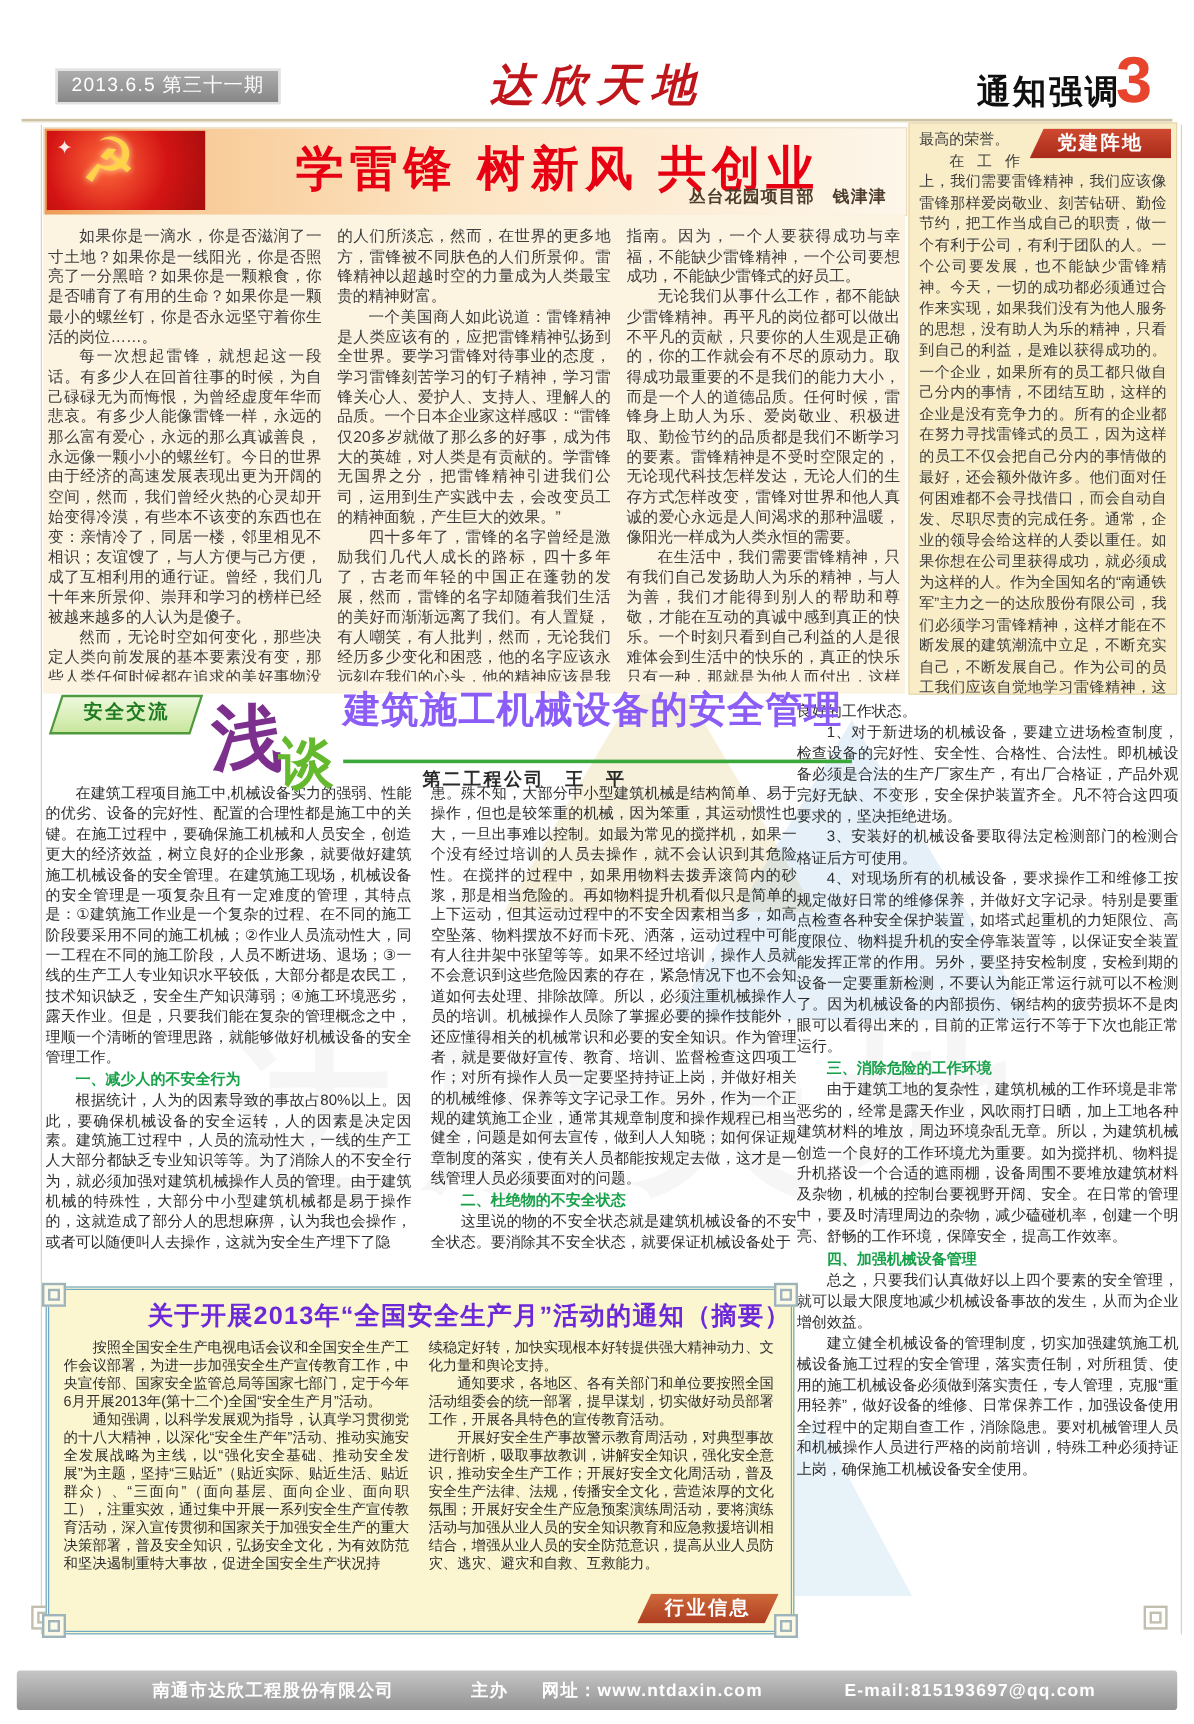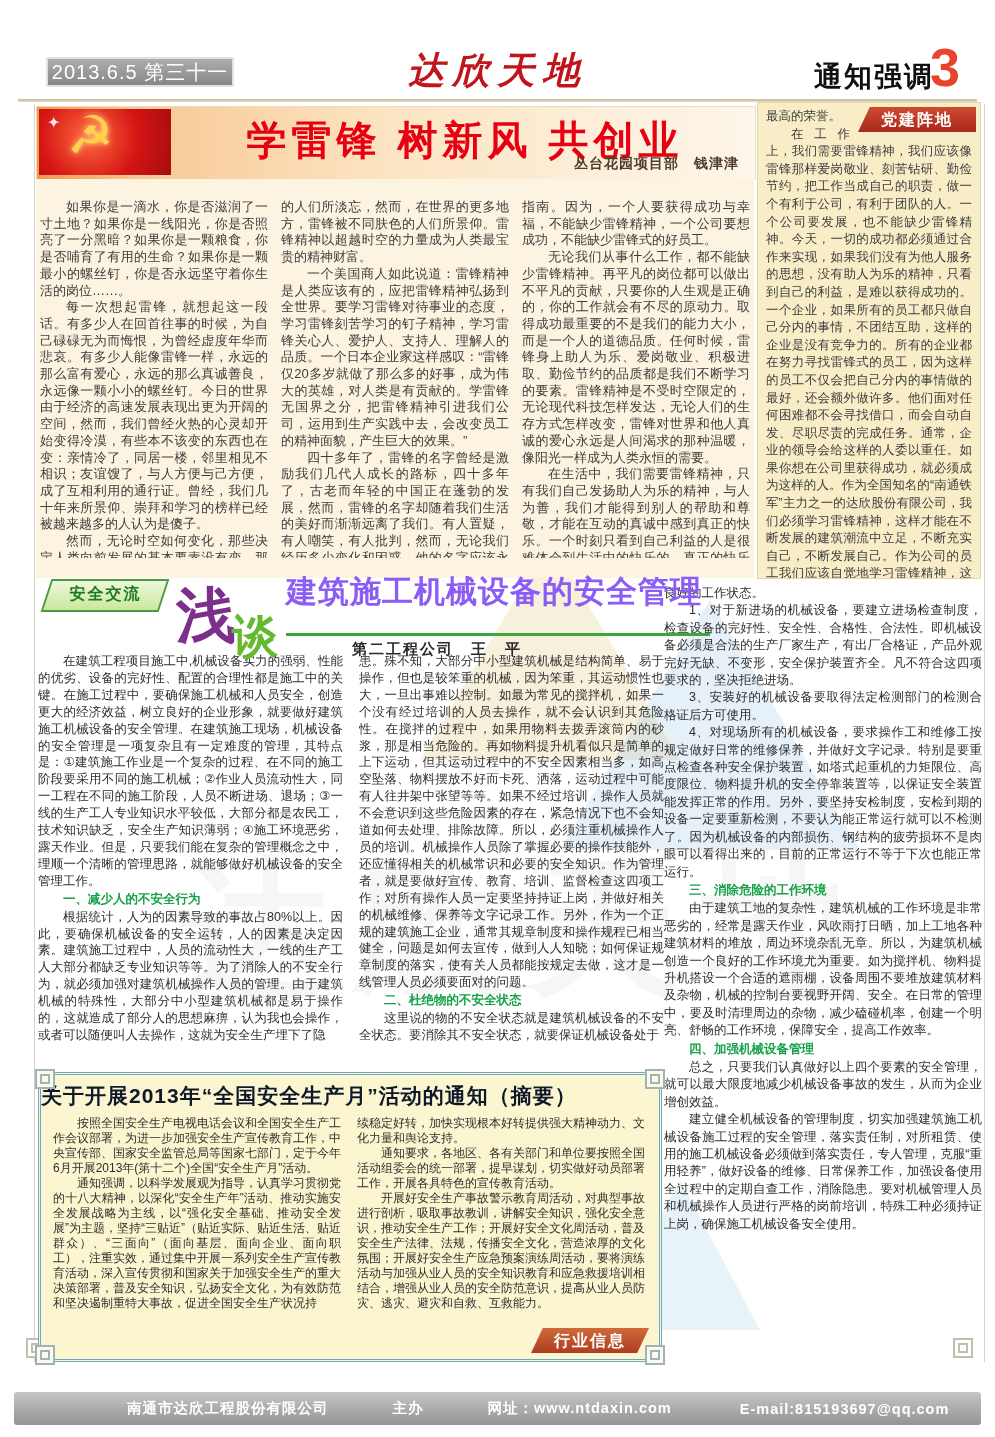--- a/index.html
+++ b/index.html
@@ -4,41 +4,41 @@
 <style>
   html,body{margin:0;padding:0;background:#ffffff;}
   #page{position:relative;width:995px;height:1437px;background:#ffffff;overflow:hidden;
         font-family:"Liberation Sans","DejaVu Sans",sans-serif;color:#333;}
   
   .frame-line{position:absolute;background:#d6d2c4;}
   .lattice{position:absolute;width:16px;height:16px;border:2px solid #c2bfae;background:#fff;}
   .lattice::after{content:"";position:absolute;left:3px;top:3px;width:6px;height:6px;border:2px solid #c2bfae;}
   
   .date-box{position:absolute;left:46px;top:57px;width:184px;height:26px;line-height:26px;text-align:center;
-            color:#fff;font-size:20px;letter-spacing:1px;background:linear-gradient(#adadad,#878787);
+            color:#fff;font-size:16px;letter-spacing:1px;background:linear-gradient(#adadad,#878787);
             border:2px solid #e2e2e2;}
   .masthead{position:absolute;left:50%;top:46px;transform:translateX(-50%);font-family:"DejaVu Serif",serif;
             font-style:italic;font-weight:bold;font-size:37px;color:#c0161b;letter-spacing:8px;white-space:nowrap;}
   .section-title{position:absolute;left:814px;top:58px;font-size:28px;font-weight:bold;color:#101010;letter-spacing:2px;}
   .page-no{position:absolute;left:930px;top:36px;font-size:54px;font-weight:bold;color:#e8432c;}
   .header-rule{position:absolute;left:18px;top:99px;width:959px;border-top:2px solid #cfc3a6;border-bottom:1px solid #e4dcc8;}
   
   .a1-banner{position:absolute;left:36px;top:106px;width:718px;height:72px;
              background:linear-gradient(90deg,#ef9a52 0%,#f8c893 14%,#fce4c2 48%,#fdf6ea 100%);
              border:1px solid #ecdcc4;}
   .emblem{position:absolute;left:2px;top:2px;width:132px;height:66px;
           background:radial-gradient(circle at 38% 42%,#ff6a3c 0%,#d41414 55%,#a50d0d 100%);overflow:hidden;}
   .emblem .sickle{position:absolute;left:28px;top:-4px;font-size:52px;color:#ffd24a;text-shadow:0 0 6px #ffec9a;}
   .emblem .spark{position:absolute;left:8px;top:4px;font-size:16px;color:#fff;opacity:.9;}
   .a1-title{position:absolute;left:150px;top:6px;width:556px;text-align:center;font-size:40px;font-weight:900;
             color:#e60012;letter-spacing:5px;white-space:nowrap;}
   .a1-byline{position:absolute;right:16px;top:48px;font-size:14px;font-weight:bold;color:#4e3d2c;letter-spacing:1px;}
   
   .a1-body{position:absolute;left:36px;top:179px;width:718px;height:399px;background:#fcf3e1;
-           display:flex;gap:13px;padding:20px 4px;box-sizing:border-box;overflow:hidden;z-index:1;}
+           display:flex;gap:13px;padding:10px 4px;box-sizing:border-box;overflow:hidden;z-index:1;}
   .a1-col{width:229px;font-size:13px;line-height:16.7px;text-align:justify;color:#3c3c3c;overflow:hidden;}
   p{margin:0;}
   .ind{text-indent:2em;}
   .noind{text-indent:0;}
   
   .party{position:absolute;left:757px;top:102px;width:224px;height:477px;background:#f9edc8;
          border:1px solid #e6d7ab;box-sizing:border-box;padding:5px 8px;font-size:12.5px;line-height:17.6px;
          text-align:justify;color:#3c3c3c;overflow:hidden;z-index:1;}
   .ribbon{float:right;width:118px;height:25px;line-height:25px;text-align:center;color:#fff;font-size:16px;
           font-weight:bold;letter-spacing:2px;margin:-1px -4px 4px 8px;
@@ -58,36 +58,36 @@
   
   .a2-cols{position:absolute;left:38px;top:653px;width:626px;height:418px;display:flex;gap:16px;
            overflow:hidden;z-index:1;}
   .a2-col{width:305px;font-size:12.5px;line-height:16.9px;text-align:justify;color:#2e2e2e;overflow:hidden;}
   .a2-right{position:absolute;left:664px;top:585px;width:318px;height:778px;font-size:12.5px;line-height:17.4px;
             text-align:justify;color:#2e2e2e;overflow:hidden;z-index:1;}
   .green-h{color:#17a24a;font-weight:bold;padding-left:2em;margin:1px 0;}
   
   .notice{position:absolute;left:38px;top:1072px;width:624px;height:290px;background:#fbf6cf;
           border:3px double #6fa8c6;box-sizing:border-box;z-index:1;}
-  .notice-title{margin-top:7px;text-align:left;font-size:21px;font-weight:900;color:#0f172a;letter-spacing:1px;}
+  .notice-title{margin-top:7px;text-align:right;font-size:21px;font-weight:900;color:#6d28d9;letter-spacing:1px;}
   .notice-cols{display:flex;gap:16px;padding:6px 12px 0 12px;}
   .notice-col{width:288px;font-size:12px;line-height:15px;text-align:justify;color:#2e2e2e;overflow:hidden;height:218px;}
   .tag-ribbon{position:absolute;right:10px;bottom:6px;width:118px;height:25px;line-height:25px;text-align:center;
               color:#fff;font-size:16px;font-weight:bold;letter-spacing:2px;
               background:linear-gradient(#cf6a3a,#ad3d20);
               clip-path:polygon(10% 0,100% 0,90% 100%,0 100%);}
   .corner{position:absolute;width:16px;height:16px;border:2px solid #9fb4ba;background:#fdfbe8;}
   .corner::after{content:"";position:absolute;left:3px;top:3px;width:6px;height:6px;border:2px solid #9fb4ba;}
   
   .footer-bar{position:absolute;left:14px;top:1392px;width:967px;height:33px;border-radius:3px;
               background:linear-gradient(#c6c6c6,#939393);display:flex;align-items:center;color:#fff;
               font-weight:bold;font-size:14.5px;letter-spacing:1px;z-index:2;}
   .footer-bar .f-company{margin-left:113px;}
   .footer-bar .f-host{margin-left:64px;}
-  .footer-bar .f-web{margin-left:64px;}
+  .footer-bar .f-web{margin-left:28px;}
   .footer-bar .f-mail{margin-left:68px;}
   
   .wm{position:absolute;z-index:0;pointer-events:none;}
   .wm-tri1{left:420px;top:540px;width:0;height:0;border-left:130px solid transparent;border-right:130px solid transparent;
            border-bottom:220px solid rgba(225,205,130,0.28);}
   .wm-tri2{left:560px;top:600px;width:0;height:0;border-left:150px solid transparent;border-right:150px solid transparent;
            border-bottom:250px solid rgba(150,195,228,0.25);}
   .wm-tri3{left:600px;top:1180px;width:0;height:0;border-left:80px solid transparent;border-right:80px solid transparent;
            border-bottom:150px solid rgba(150,195,228,0.22);}
   .wm-text{left:180px;top:830px;font-size:150px;font-weight:bold;color:rgba(140,140,140,0.08);letter-spacing:24px;white-space:nowrap;}

